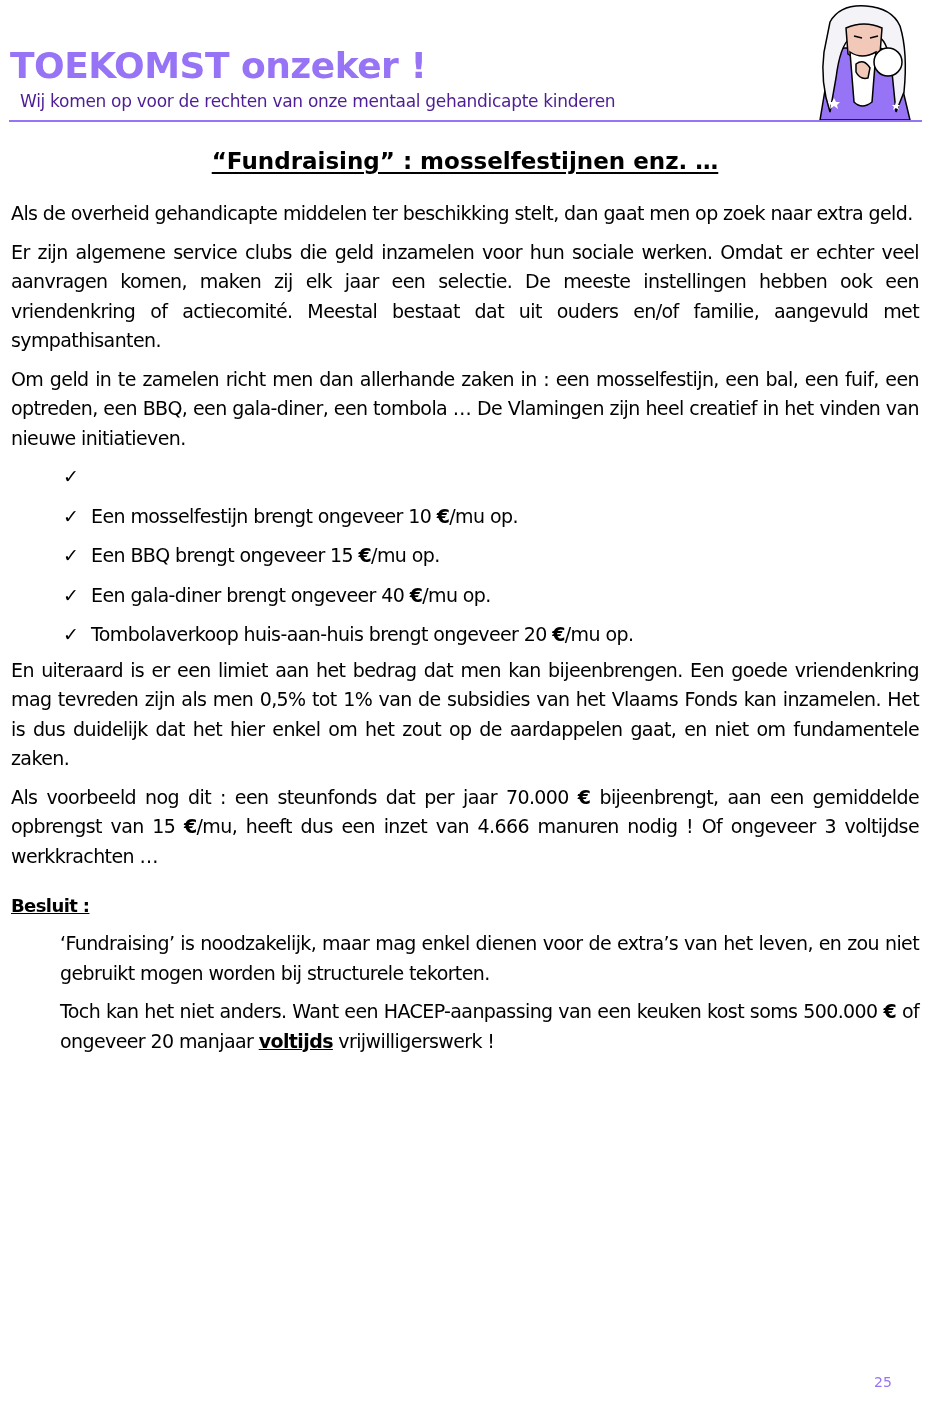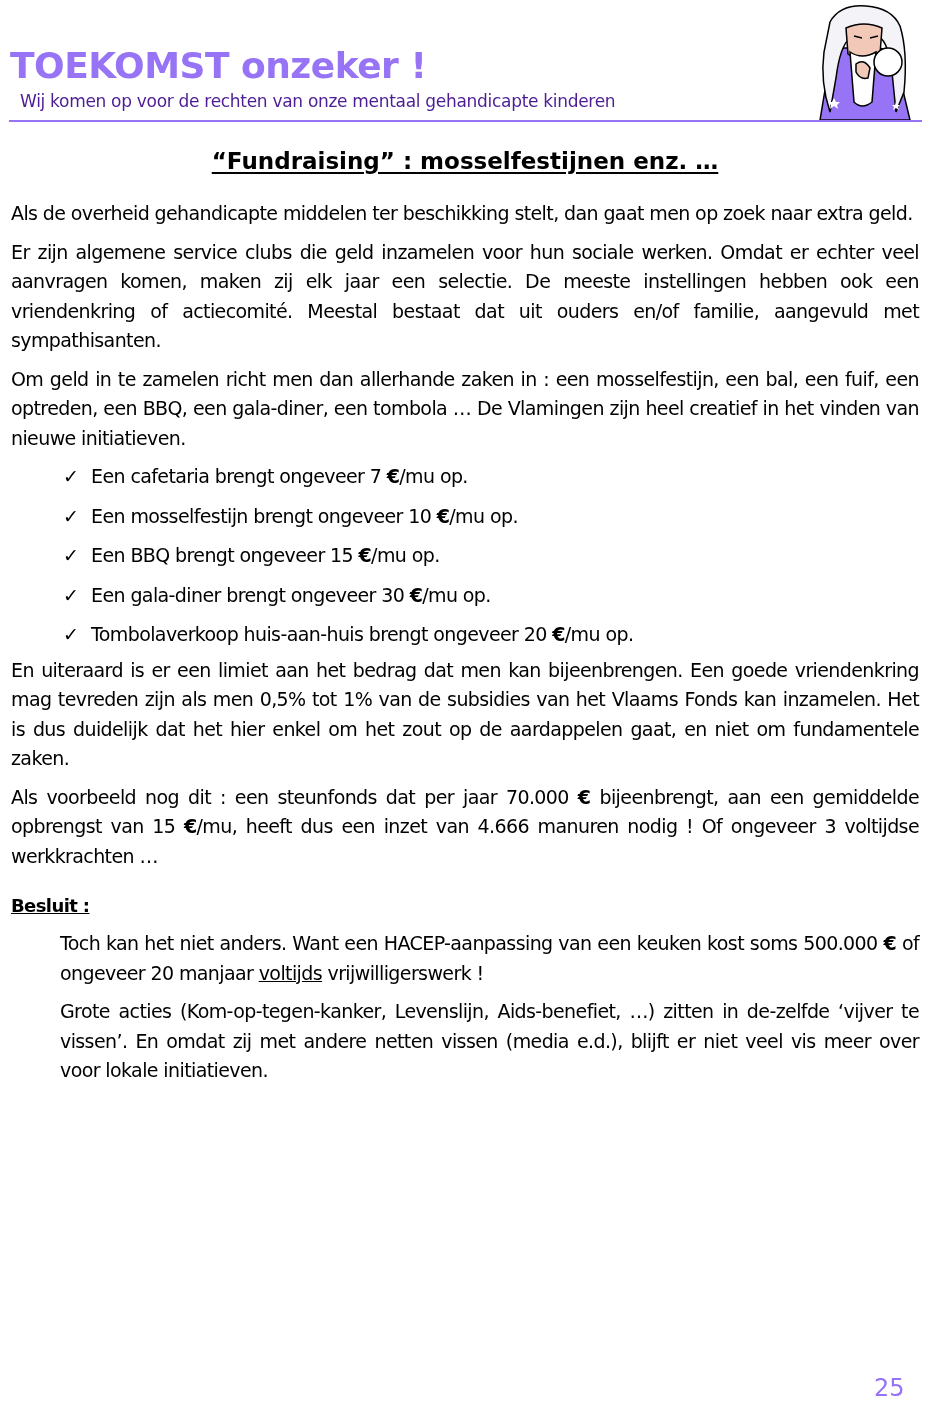--- a/index.html
+++ b/index.html
@@ -17,22 +17,22 @@
   .page-heading span { text-decoration: underline; text-underline-offset: 3px; }
   .content { position: absolute; left: 11px; top: 199px; width: 908px;
              font-family: "DejaVu Sans", sans-serif; font-size: 19px; line-height: 29.5px; letter-spacing: -0.6px; }
   .content p { margin: 0 0 9px 0; text-align: justify; }
   .checklist { list-style: none; margin: 0; padding: 0 0 0 52px; }
   .checklist li { line-height: 29.5px; margin-bottom: 10px; display: flex; }
   .checklist .check { width: 28px; flex: none; }
   .checklist b, .content b { font-weight: bold; }
   .section-title { font-weight: bold; text-decoration: underline; font-size: 18px; margin: 20px 0 8px 0; line-height: 30px; }
   .indented { padding-left: 49px; }
-  .u-bold { font-weight: normal; text-decoration: underline; }
-  .page-number { position: absolute; left: 874px; top: 1374px; font-size: 24px; color: #9773F5;
+  .u-bold { font-weight: bold; text-decoration: underline; }
+  .page-number { position: absolute; left: 874px; top: 1374px; font-size: 14px; color: #9773F5;
                  font-family: "DejaVu Sans", sans-serif; }
 </style>
 </head>
 <body>
 
 <div class="header">
   <div class="brand-title">TOEKOMST onzeker !</div>
   <div class="brand-sub">Wij komen op voor de rechten van onze mentaal gehandicapte kinderen</div>
   <div class="header-rule"></div>
   <svg class="wizard" viewBox="0 0 124 118">
@@ -53,43 +53,42 @@
 </div>
 
 <div class="content">
   <p>Als de overheid gehandicapte middelen ter beschikking stelt, dan gaat men op zoek naar extra geld.</p>
   <p>Er zijn algemene service clubs die geld inzamelen voor hun sociale werken. Omdat er echter veel aanvragen komen, maken zij elk jaar een selectie. De meeste instellingen hebben ook een vriendenkring of actiecomité. Meestal bestaat dat uit ouders en/of familie, aangevuld met sympathisanten.</p>
   <p>Om geld in te zamelen richt men dan allerhande zaken in : een mosselfestijn, een bal, een fuif, een optreden, een BBQ, een gala-diner, een tombola … De Vlamingen zijn heel creatief in het vinden van nieuwe initiatieven.</p>
 
   <ul class="checklist">
     <li>
         <span class="check">✓</span>
-        <span><span>Een cafetaria brengt ongeveer 7 </span><b>€</b><span>/mu op.</span></span>
       </li>
     <li>
         <span class="check">✓</span>
         <span><span>Een mosselfestijn brengt ongeveer 10 </span><b>€</b><span>/mu op.</span></span>
       </li>
     <li>
         <span class="check">✓</span>
         <span><span>Een BBQ brengt ongeveer 15 </span><b>€</b><span>/mu op.</span></span>
       </li>
     <li>
         <span class="check">✓</span>
-        <span><span>Een gala-diner brengt ongeveer 30 </span><b>€</b><span>/mu op.</span></span>
+        <span><span>Een gala-diner brengt ongeveer 40 </span><b>€</b><span>/mu op.</span></span>
       </li>
     <li style="margin-bottom:6px">
         <span class="check">✓</span>
         <span><span>Tombolaverkoop huis-aan-huis brengt ongeveer 20 </span><b>€</b><span>/mu op.</span></span>
       </li>
   </ul>
 
   <p>En uiteraard is er een limiet aan het bedrag dat men kan bijeenbrengen. Een goede vriendenkring mag tevreden zijn als men 0,5% tot 1% van de subsidies van het Vlaams Fonds kan inzamelen. Het is dus duidelijk dat het hier enkel om het zout op de aardappelen gaat, en niet om fundamentele zaken.</p>
   <p><span>Als voorbeeld nog dit : een steunfonds dat per jaar 70.000 </span><b>€</b><span> bijeenbrengt, aan een gemiddelde opbrengst van 15 </span><b>€</b><span>/mu, heeft dus een inzet van 4.666 manuren nodig ! Of ongeveer 3 voltijdse werkkrachten …</span></p>
 
   <div class="section-title">Besluit :</div>
   <div class="indented">
+    <p>‘Fundraising’ is noodzakelijk, maar mag enkel dienen voor de extra’s van het leven, en zou niet gebruikt mogen worden bij structurele tekorten.</p>
     <p><span>Toch kan het niet anders. Want een HACEP-aanpassing van een keuken kost soms 500.000 </span><b>€</b><span> of ongeveer 20 manjaar </span><span class="u-bold">voltijds</span><span> vrijwilligerswerk !</span></p>
-    <p>Grote acties (Kom-op-tegen-kanker, Levenslijn, Aids-benefiet, …) zitten in de-zelfde ‘vijver te vissen’. En omdat zij met andere netten vissen (media e.d.), blijft er niet veel vis meer over voor lokale initiatieven.</p>
   </div>
 </div>
 
 <div class="page-number">25</div>
 
 </body></html>

